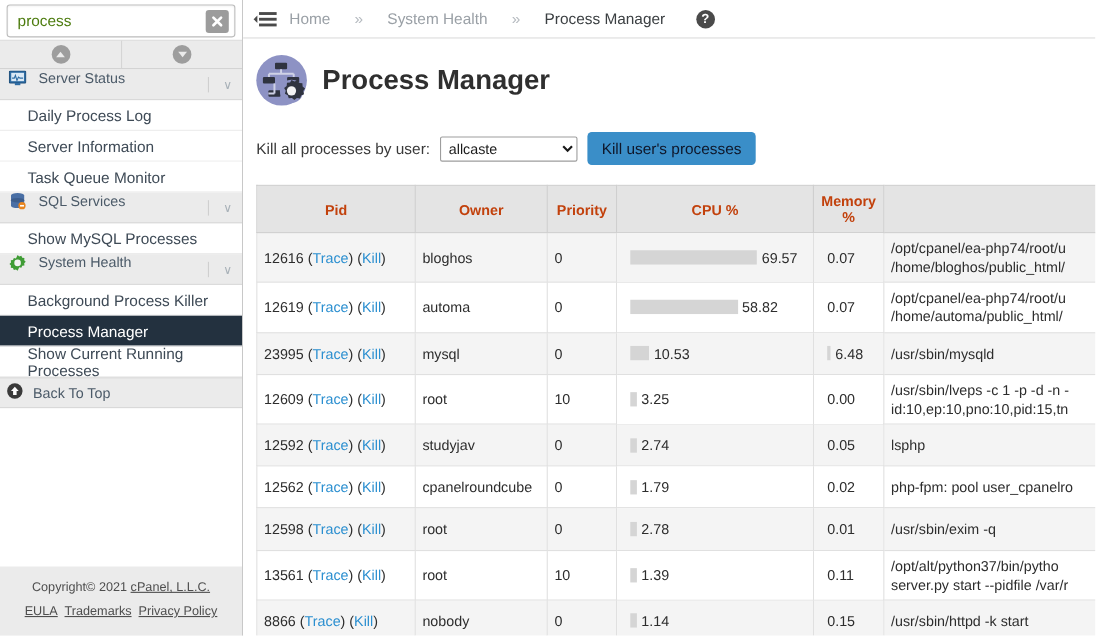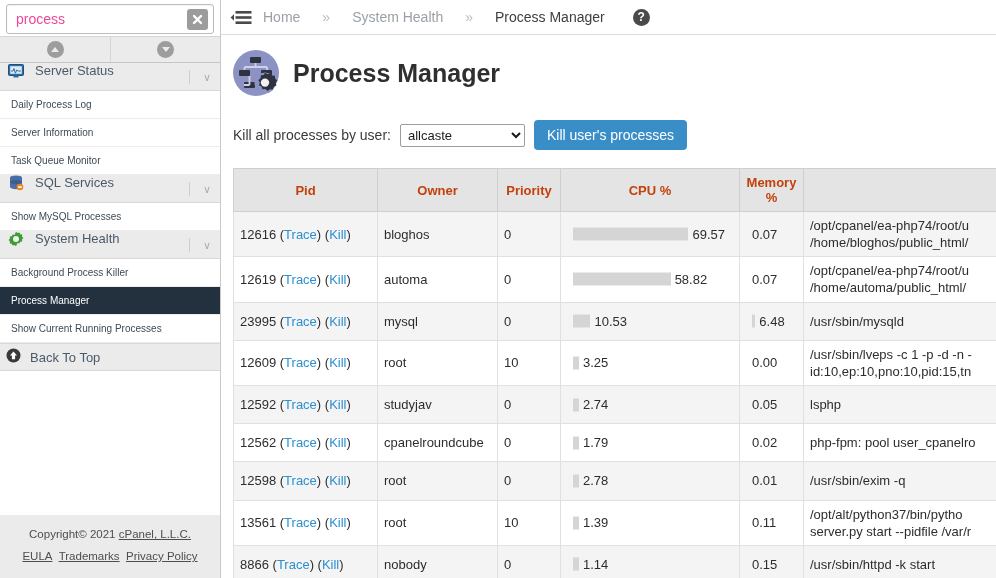--- a/index.html
+++ b/index.html
@@ -33,21 +33,21 @@
     height: 30px;
     border: 1px solid #bcbcbc;
     border-radius: 3px;
     background: #fff;
     display: flex; align-items: center;
     box-shadow: inset 0 1px 2px rgba(0,0,0,.06);
   }
   .search-input {
     border: 0; outline: 0; background: transparent;
     font-family: "Liberation Sans", sans-serif;
-    font-size: 14px; color: #ec4899;
+    font-size: 14px; color: #4d7c0f;
     padding: 0 34px 0 9px;
     width: 100%; height: 26px;
   }
   .search-clear {
     position: absolute; right: 5px; top: 4px;
     width: 21px; height: 21px;
     background: #9c9c9c;
     border-radius: 3px;
     display: flex; align-items: center; justify-content: center;
     cursor: pointer;
@@ -91,22 +91,22 @@
   }
   .nav-group .gchev {
     position: absolute; right: 9px; top: 0; height: 28px;
     display: flex; align-items: center; color: #a8b1b8; font-size: 11px;
   }
   .nav-group .gsep {
     position: absolute; right: 30px; top: 7px; height: 14px; width: 1px; background: #cfcfcf;
   }
   .nav-item {
     height: 28px; display: flex; align-items: center;
-    padding-left: 11px;
-    font-size: 10px; color: #3e4a56;
+    padding-left: 25px;
+    font-size: 14px; color: #3e4a56;
     background: #fff;
     border-bottom: 1px solid #ececec;
     cursor: pointer;
   }
   .nav-item.active {
     background: #23313f; color: #fff;
   }
   .nav-backtop {
     height: 28px; display:flex; align-items:center;
     background:#ebebeb; border-top:1px solid #d9d9d9; border-bottom:1px solid #d9d9d9;
@@ -155,21 +155,21 @@
   .kill-label { font-size: 14px; color: #3a3a3a; }
   .kill-select {
     font-family: "Liberation Sans", sans-serif;
     font-size: 13px;
     height: 23px; width: 125px;
     border: 1px solid #9d9d9d; border-radius: 2px;
     background: #fff; color: #1a1a1a;
     padding-left: 3px;
   }
   .kill-btn {
-    background: #3a8ec8; color: #ffffff;
+    background: #3a8ec8; color: #0f172a;
     border: 0; border-radius: 4px;
     font-family: "Liberation Sans", sans-serif;
     font-size: 14px;
     padding: 7px 13px;
     cursor: pointer;
   }
 
   
   .table-wrap { margin-top: 18px; margin-left: 2px; width: 1060px; }
   table.proc { border-collapse: collapse; width: 1060px; table-layout: fixed; font-size: 13px; }

